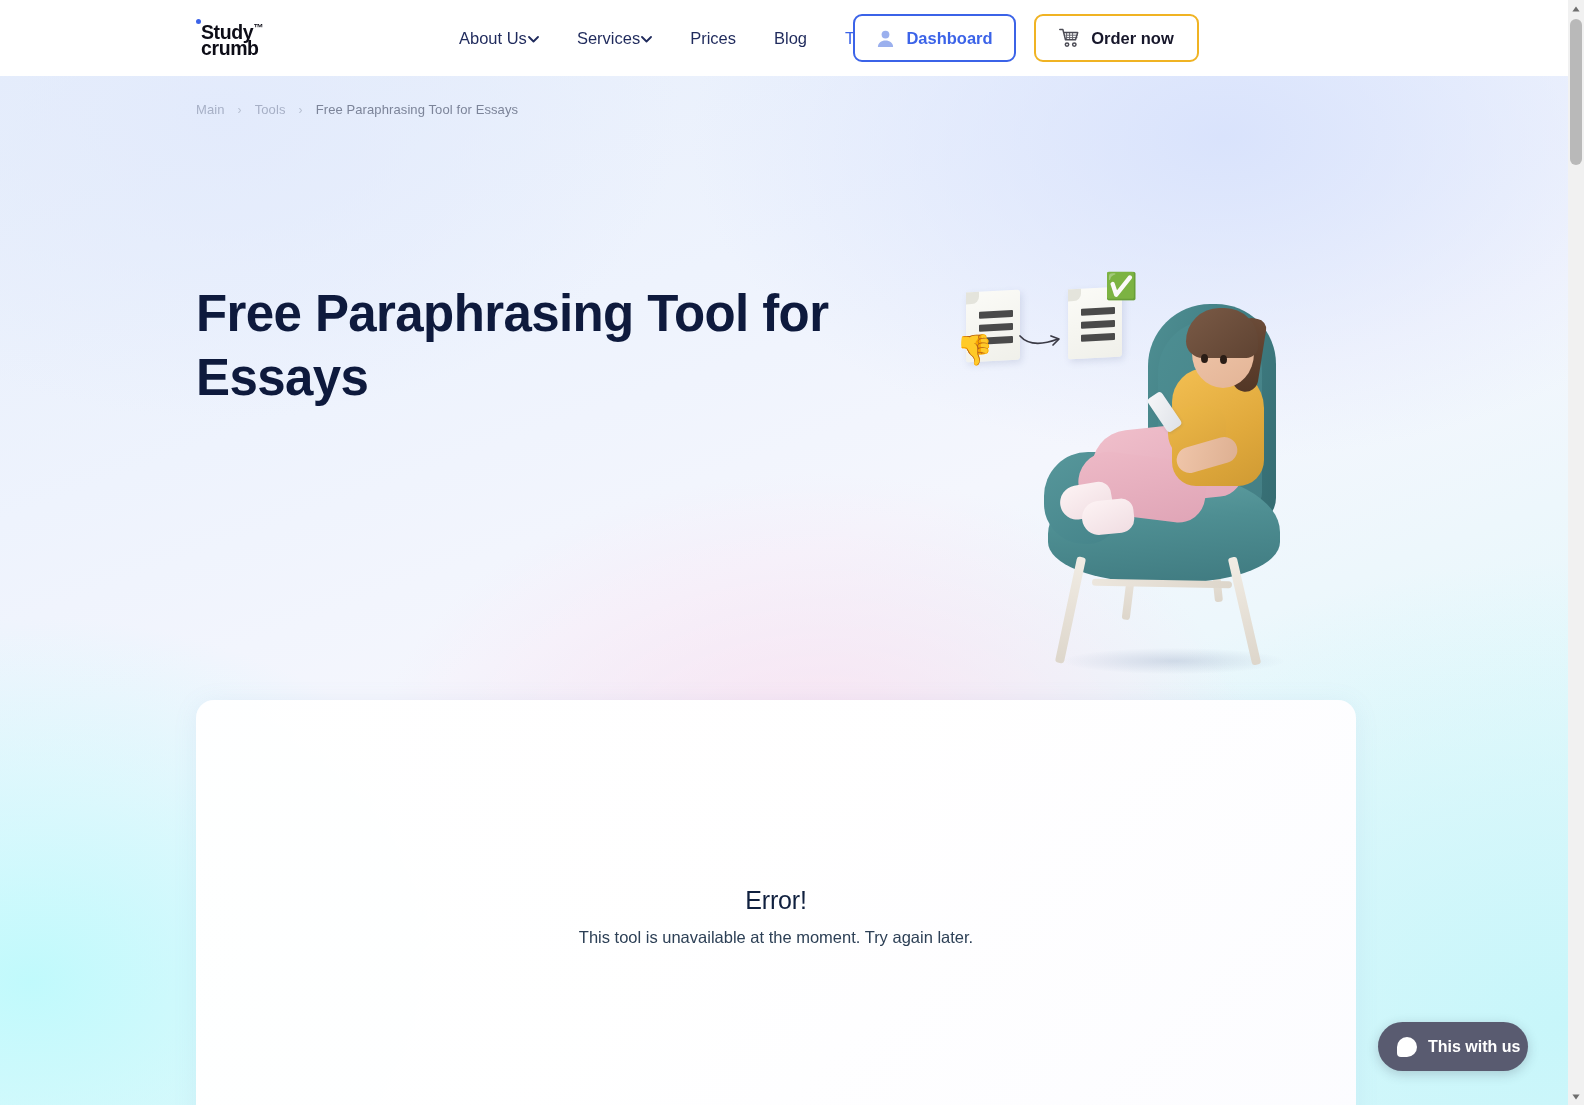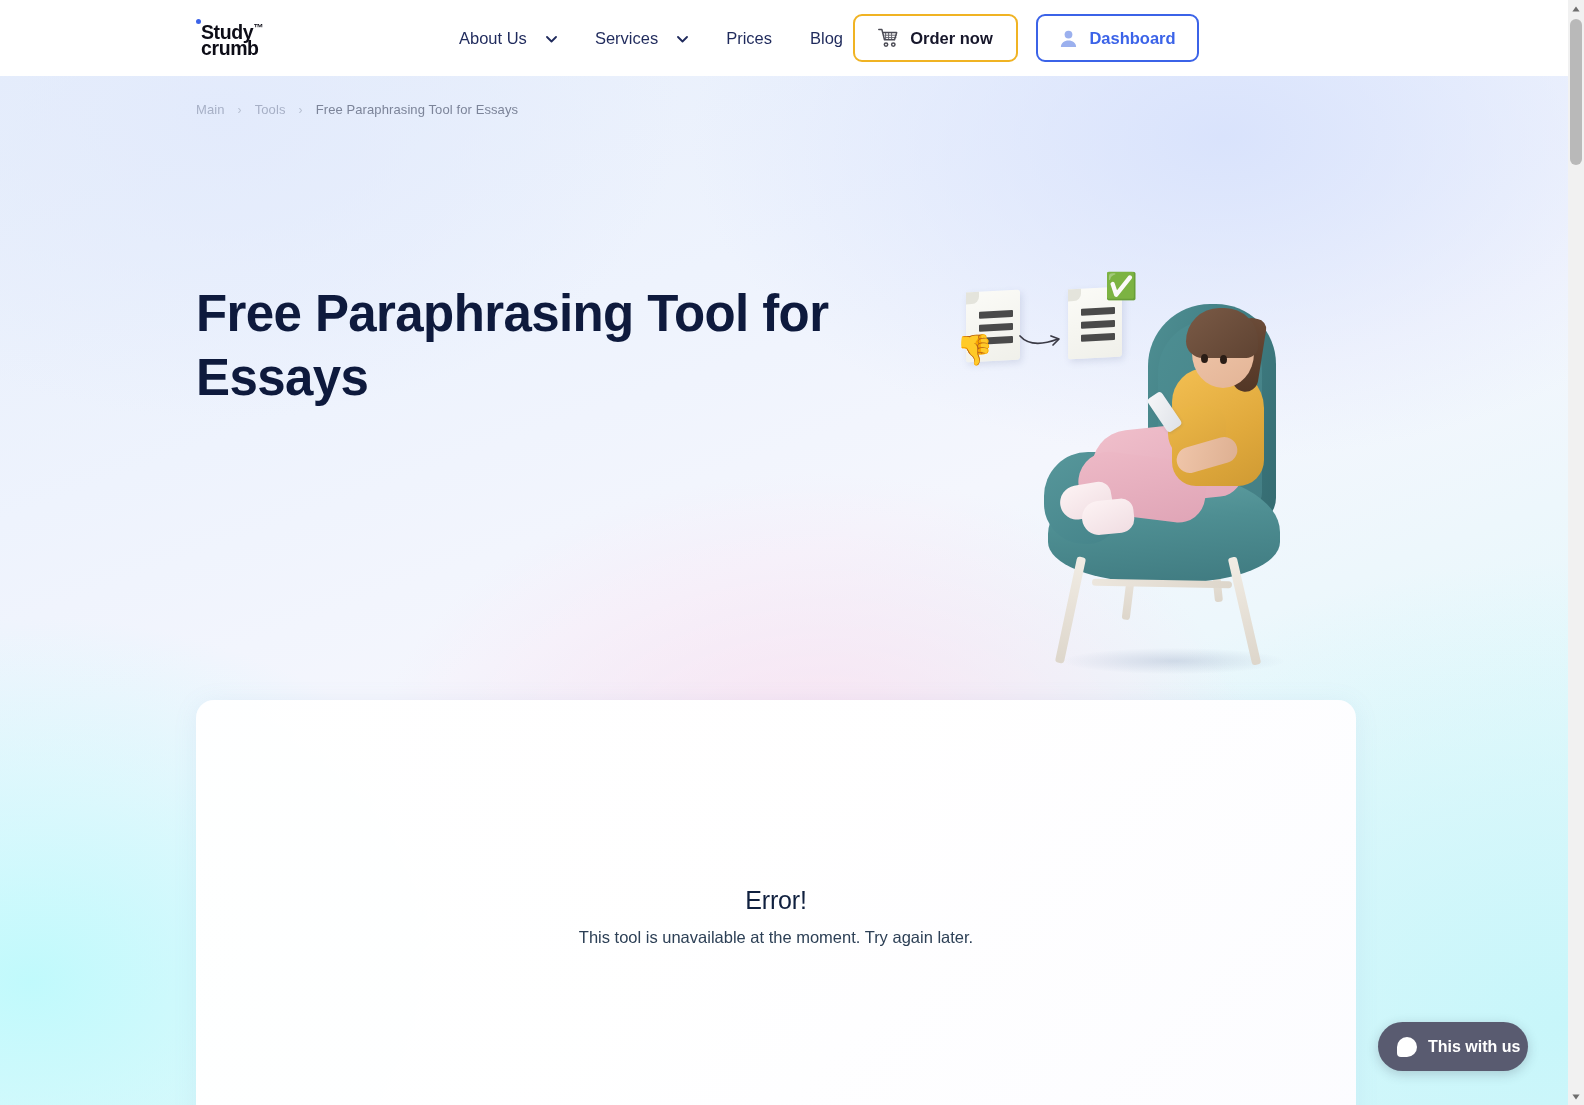--- a/index.html
+++ b/index.html
@@ -69,21 +69,21 @@
     left: 440px;
     top: 0;
     height: 76px;
     display: flex;
     align-items: center;
     gap: 0;
   }
   .nav-item {
     display: flex;
     align-items: center;
-    gap: 19px;
+    gap: 1px;
     padding: 0 19px;
     height: 76px;
     font-size: 16.5px;
     color: #1f2a5c;
     cursor: pointer;
     white-space: nowrap;
   }
   .nav-item.active { color: #3b63e8; }
   .chev {
     width: 11px; height: 7px;
@@ -538,39 +538,39 @@
           <span>Tools</span>
           <span class="chev">
             <svg viewBox="0 0 11 7">
                 <path d="M1 1l4.5 4.5L10 1" fill="none" stroke="#3b63e8" stroke-width="1.8" stroke-linecap="round" stroke-linejoin="round"></path>
               </svg>
           </span>
         </div>
       </div>
 
       <div class="header-actions">
+        <div class="btn btn-dashboard">
+          <span class="user-icon">
+            <svg viewBox="0 0 19 19">
+              <circle cx="9.5" cy="5.6" r="3.9" fill="#9bb0ee"></circle>
+              <path d="M1.9 18c0-4.2 3.4-6.6 7.6-6.6s7.6 2.4 7.6 6.6z" fill="#9bb0ee"></path>
+            </svg>
+          </span>
+          <span>Dashboard</span>
+        </div>
         <div class="btn btn-order">
           <span class="cart-icon">
             <svg viewBox="0 0 21 20">
               <path d="M0.8 1.6h3.1l2.6 10.1h10l2.2-7.1H5.6" fill="none" stroke="#4b4b55" stroke-width="1.5" stroke-linecap="round" stroke-linejoin="round"></path>
               <path d="M7.6 4.6v7.1M10.6 4.6v7.1M13.6 4.6v7.1M6.4 7.2h12.2M6.9 9.6h11.5" stroke="#4b4b55" stroke-width="1" opacity="0.85"></path>
               <circle cx="8" cy="16.6" r="1.7" fill="none" stroke="#4b4b55" stroke-width="1.5"></circle>
               <circle cx="15.3" cy="16.6" r="1.7" fill="none" stroke="#4b4b55" stroke-width="1.5"></circle>
             </svg>
           </span>
           <span>Order now</span>
-        </div>
-        <div class="btn btn-dashboard">
-          <span class="user-icon">
-            <svg viewBox="0 0 19 19">
-              <circle cx="9.5" cy="5.6" r="3.9" fill="#9bb0ee"></circle>
-              <path d="M1.9 18c0-4.2 3.4-6.6 7.6-6.6s7.6 2.4 7.6 6.6z" fill="#9bb0ee"></path>
-            </svg>
-          </span>
-          <span>Dashboard</span>
         </div>
       </div>
     </div>
 
     <div class="hero">
 
       <div class="breadcrumb">
         <span class="crumb">Main</span>
         <span class="sep">›</span>
         <span class="crumb">Tools</span>

